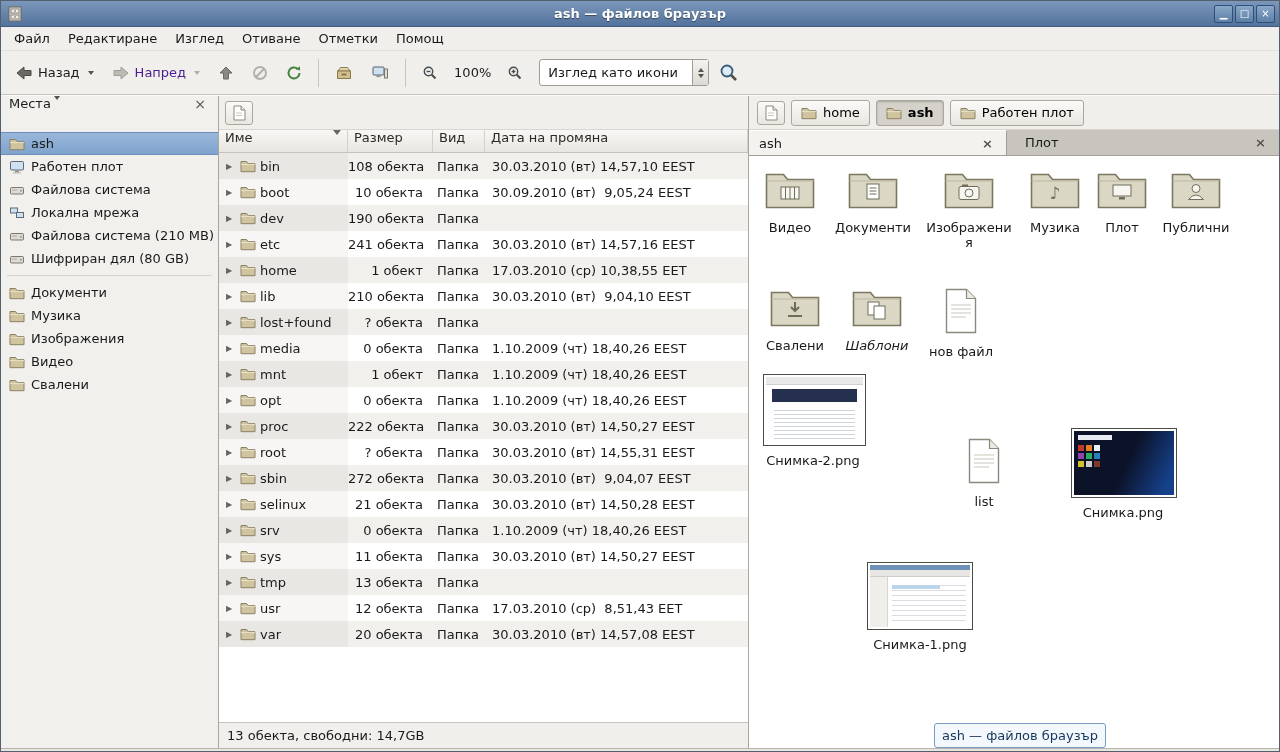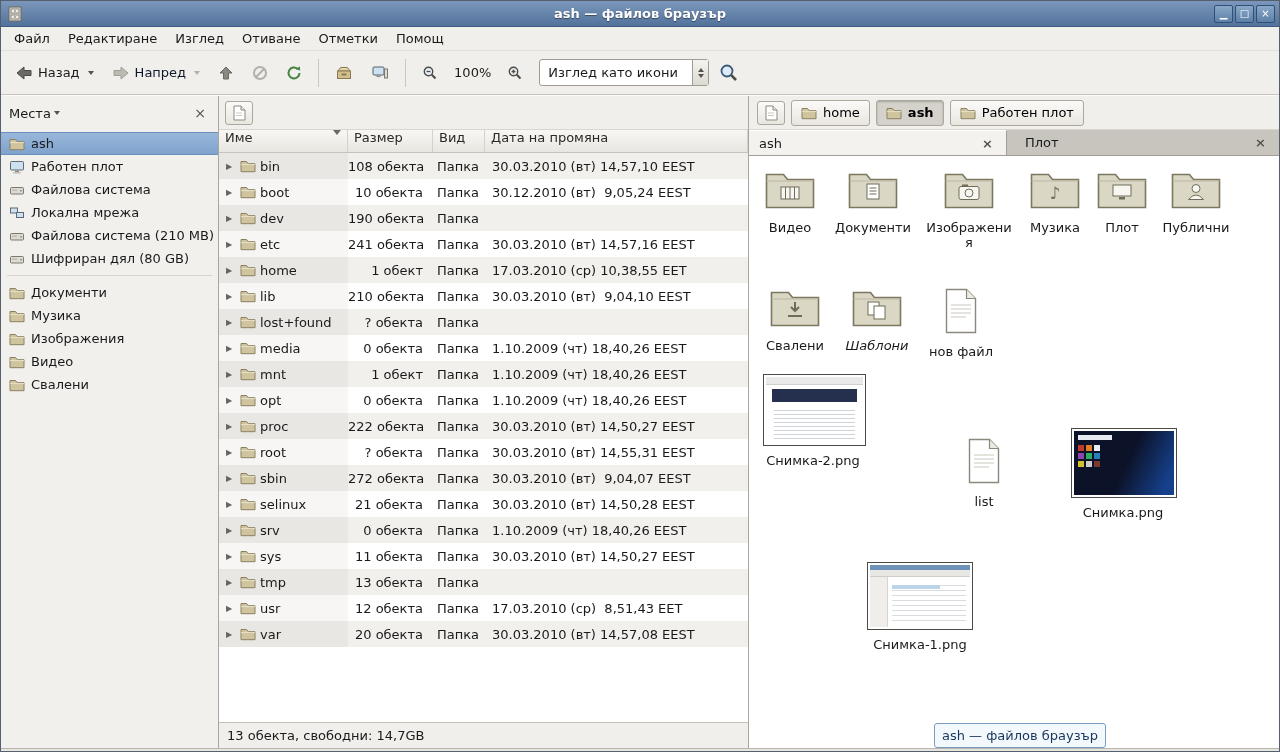--- a/index.html
+++ b/index.html
@@ -14,40 +14,40 @@
   .win-controls { margin-left:auto; display:flex; gap:2px; margin-right:4px; position:relative; z-index:2; }
   .win-controls .wbtn { width:19px; height:18px; border:1px solid #2f4f77; border-radius:2px; background:linear-gradient(#8aa8c7,#5c80a8); color:#fff; font-size:10px; line-height:16px; text-align:center; }
 
   
   .menubar { height:24px; background:#f0efec; display:flex; align-items:center; padding-left:4px; border-bottom:1px solid #e2e0db; }
   .menu-item { padding:3px 9px; }
 
   
   .toolbar { height:44px; background:#f0efec; display:flex; align-items:center; padding:0 6px; border-bottom:1px solid #c6c3bc; gap:2px; }
   .tbtn { border:1px solid transparent; background:transparent; border-radius:3px; display:flex; align-items:center; gap:5px; padding:5px 7px; font-family:inherit; font-size:13px; color:#1a1a1a; }
-  .dim { color:#0f172a; }
+  .dim { color:#4c1d95; }
   .tri { display:inline-block; width:0; height:0; border-left:3.5px solid transparent; border-right:3.5px solid transparent; border-top:4px solid #55534d; margin-left:3px; }
   .tri.dimtri { border-top-color:#b3b0a9; }
   .tsep { width:1px; height:28px; background:#c9c5bf; margin:0 6px; }
   .zoom-label { padding:0 6px; }
   .combo { display:flex; align-items:stretch; border:1px solid #a19c92; border-radius:3px; background:#fff; height:27px; margin-left:6px; width:170px; }
   .combo .txt { flex:1; display:flex; align-items:center; padding:0 8px; white-space:nowrap; overflow:hidden; }
   .combo .stepper { width:16px; border-left:1px solid #a19c92; background:linear-gradient(#f5f3f0,#ddd9d3); display:flex; flex-direction:column; align-items:center; justify-content:center; gap:2px; }
   .combo .stepper .up { width:0; height:0; border-left:3px solid transparent; border-right:3px solid transparent; border-bottom:4px solid #55534d; }
   .combo .stepper .down { width:0; height:0; border-left:3px solid transparent; border-right:3px solid transparent; border-top:4px solid #55534d; }
   .icn { display:inline-flex; align-items:center; justify-content:center; }
   .icn svg { display:block; }
 
   
   .main { display:flex; height:653px; border-top:1px solid #fbfaf8; }
   .bottom-edge { height:5px; background:#e7e5e0; border-top:1px solid #b8b5ae; }
 
   
   .sidebar { width:218px; background:#f1f0ed; border-right:1px solid #a9a69e; display:flex; flex-direction:column; }
-  .side-header { height:34px; display:flex; align-items:center; padding:0 8px; }
+  .side-header { height:34px; display:flex; padding:0 8px; }
   .side-header .close-x { margin-left:auto; color:#55534d; font-size:14px; padding:0 4px; }
   .side-list { flex:1; overflow:hidden; padding-top:2px; }
   .side-item { height:23px; display:flex; align-items:center; gap:6px; padding-left:8px; }
   .side-item .lbl { white-space:nowrap; }
   .side-item.selected { background:linear-gradient(#9ab7da,#7fa3cd); border-top:1px solid #6a8fbd; border-bottom:1px solid #6a8fbd; }
   .side-sep { height:1px; background:#d7d4cf; margin:5px 6px; }
 
   
   .middle { width:530px; background:#fff; border-right:1px solid #a9a69e; display:flex; flex-direction:column; }
   .pane-band { height:34px; background:#f0efec; display:flex; align-items:center; padding:0 6px; border-bottom:1px solid #d9d6d0; gap:5px; }
@@ -397,21 +397,21 @@
               <span class="icn">
                 <svg width="16" height="14" viewBox="0 0 16 14">
                   <path d="M1 2.5 h5.5 l1.8 2.2 H15 v8 H1 z" fill="#cfc49e" stroke="#8a8164"></path>
                   <path d="M1 5.6 h14" stroke="#e9e2c8" fill="none"></path>
                 </svg>
               </span>
               <span class="nm">boot</span>
             </span>
             <span class="c-size">10 обекта</span>
             <span class="c-type">Папка</span>
-            <span class="c-date">30.12.2010 (вт)  9,05,24 EEST</span>
+            <span class="c-date">30.09.2010 (вт)  9,05,24 EEST</span>
           </div>
           <div class="lrow g">
             <span class="c-name">
               <span class="expander">▶</span>
               <span class="icn">
                 <svg width="16" height="14" viewBox="0 0 16 14">
                   <path d="M1 2.5 h5.5 l1.8 2.2 H15 v8 H1 z" fill="#cfc49e" stroke="#8a8164"></path>
                   <path d="M1 5.6 h14" stroke="#e9e2c8" fill="none"></path>
                 </svg>
               </span>

